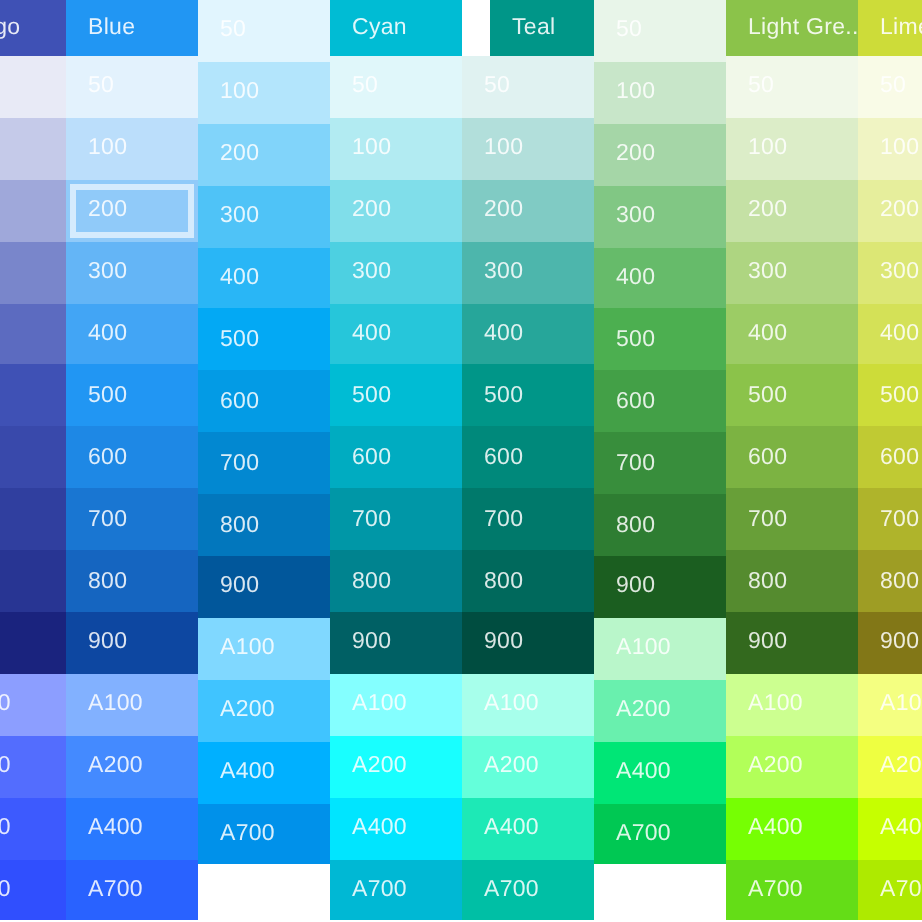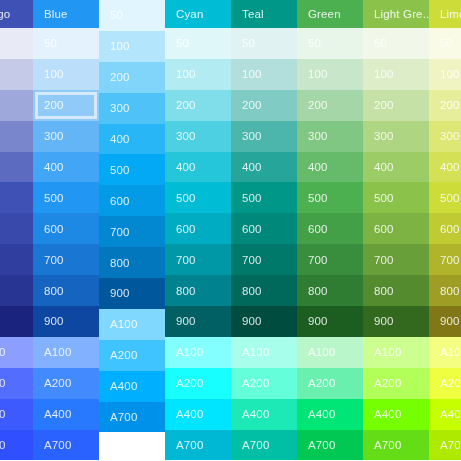--- a/index.html
+++ b/index.html
@@ -249,21 +249,21 @@
           <span class="swatch-label">A200</span>
         </div>
         <div class="swatch-cell" style="background: rgb(0, 229, 255);">
           <span class="swatch-label">A400</span>
         </div>
         <div class="swatch-cell" style="background: rgb(0, 184, 212);">
           <span class="swatch-label">A700</span>
         </div>
       </div>
       <div class="palette-column">
-        <div class="column-header" style="background: rgb(0, 150, 136);">
+        <div class="column-header" style="background: rgb(0, 150, 136); margin-left: 14px;">
           <span>Teal</span>
         </div>
         <div class="swatch-cell" style="background: rgb(224, 242, 241);">
           <span class="swatch-label">50</span>
         </div>
         <div class="swatch-cell" style="background: rgb(178, 223, 219);">
           <span class="swatch-label">100</span>
         </div>
         <div class="swatch-cell" style="background: rgb(128, 203, 196);">
           <span class="swatch-label">200</span>
@@ -296,23 +296,20 @@
           <span class="swatch-label">A200</span>
         </div>
         <div class="swatch-cell" style="background: rgb(29, 233, 182);">
           <span class="swatch-label">A400</span>
         </div>
         <div class="swatch-cell" style="background: rgb(0, 191, 165);">
           <span class="swatch-label">A700</span>
         </div>
       </div>
       <div class="palette-column">
-        <div class="column-header" style="background: rgb(76, 175, 80);">
-          <span>Green</span>
-        </div>
         <div class="swatch-cell" style="background: rgb(232, 245, 233);">
           <span class="swatch-label">50</span>
         </div>
         <div class="swatch-cell" style="background: rgb(200, 230, 201);">
           <span class="swatch-label">100</span>
         </div>
         <div class="swatch-cell" style="background: rgb(165, 214, 167);">
           <span class="swatch-label">200</span>
         </div>
         <div class="swatch-cell" style="background: rgb(129, 199, 132);">

